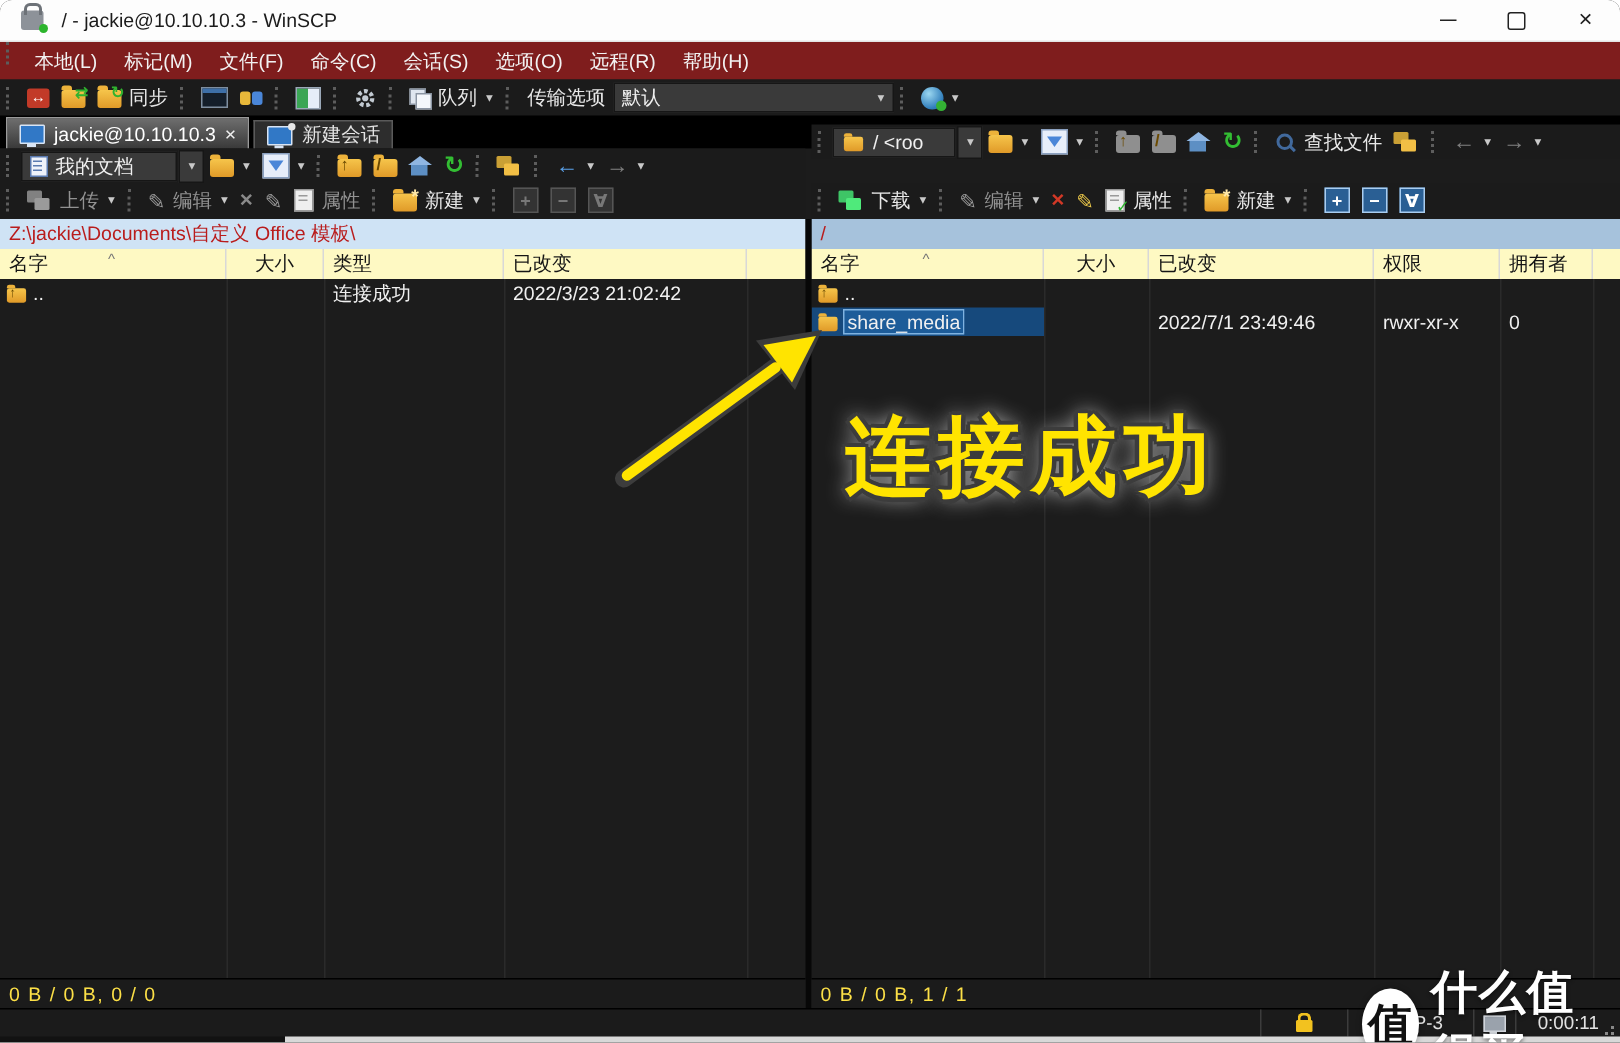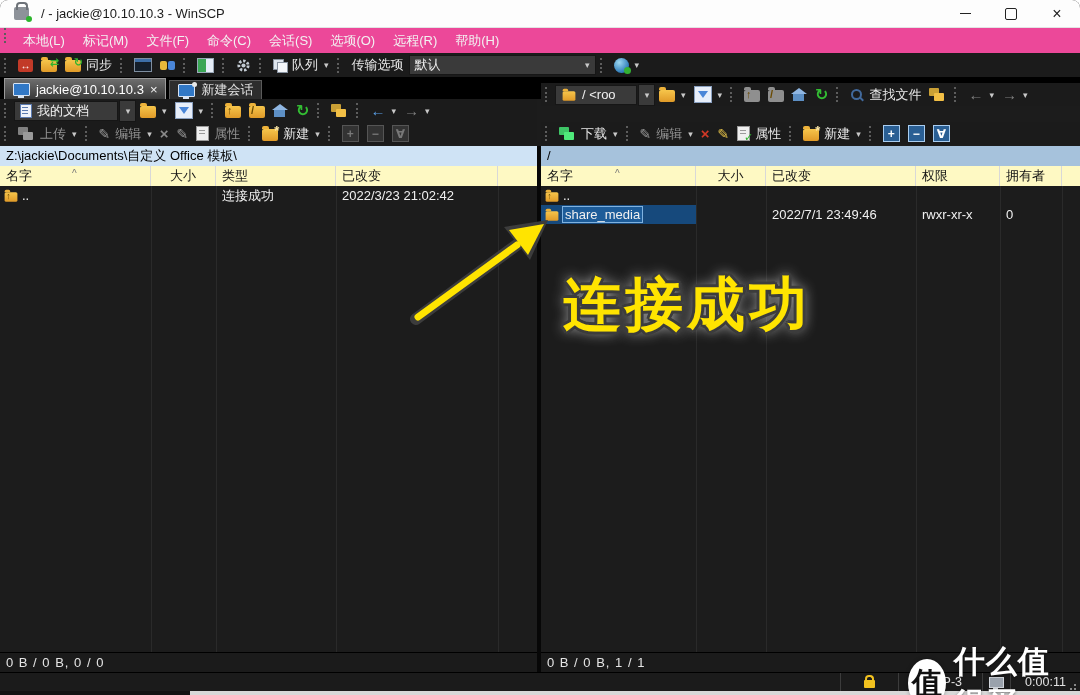--- a/index.html
+++ b/index.html
@@ -14,21 +14,21 @@
   .appico:before{content:"";position:absolute;left:2px;top:-5px;width:8px;height:6px;
                  border:2px solid #6d7278;border-bottom:none;border-radius:4px 4px 0 0}
   .appico:after{content:"";position:absolute;right:-3px;bottom:-2px;width:6px;height:6px;border-radius:50%;background:#2db52d}
   .title{font-size:13px;color:#1b1b1b;margin-left:12px}
   .wbtn{position:absolute;top:0;width:46px;height:27px;display:flex;align-items:center;justify-content:center;color:#222}
   .wbtn.minb{right:92px}.wbtn.maxb{right:46px}.wbtn.closeb{right:0;font-size:16px}
   .minline{width:11px;height:1px;background:#222;display:block}
   .maxbox{width:10px;height:10px;border:1px solid #222;border-radius:2px;display:block}
 
   
-  .menubar{position:absolute;left:0;top:28px;width:1080px;height:25px;background:#ec4899;
+  .menubar{position:absolute;left:0;top:28px;width:1080px;height:25px;background:#7f1d1d;
            display:flex;align-items:flex-start;color:#f2f2f2;font-size:13px}
   .menu-item{padding:0 9px;line-height:25px}
   .grip{width:4px;height:15px;border-left:2px dotted #5d5d5d;margin:0 4px}
 
   
   .tb{position:absolute;display:flex;align-items:center;background:#1b1b1b;color:#e8e8e8;font-size:13px}
   .main-tb{left:0;top:53px;width:1080px;height:25px;border-bottom:1px solid #000;box-sizing:border-box}
   .tbtn{display:flex;align-items:center;gap:5px;padding:0 4px;height:21px}
   .dd{font-size:9px;color:#c9c9c9;margin-left:1px}
   .dis{color:#929292}
@@ -90,21 +90,21 @@
 
   
   .tabbar{position:absolute;left:0;top:78px;width:1080px;height:21px;background:#000;
           display:flex;align-items:flex-end;gap:3px;padding-left:4px;box-sizing:border-box}
   .tab{display:flex;align-items:center;gap:6px;padding:0 8px;font-size:13px;color:#fff;box-sizing:border-box}
   .tab.active{height:21px;background:linear-gradient(#6e6e6e,#393939);border:1px solid #9a9a9a;border-bottom:none}
   .tab.inactive{height:19px;background:#2d2d2d;border:1px solid #5a5a5a;border-bottom:none;color:#e4e4e4}
   .tabx{font-size:13px;color:#f0f0f0}
 
   
-  .pathbar{position:absolute;top:146px;height:20px;font-size:13px;line-height:20px;color:#000000;
+  .pathbar{position:absolute;top:146px;height:20px;font-size:13px;line-height:20px;color:#b91c1c;
            padding-left:6px;box-sizing:border-box}
   .lpath{left:0;width:537px;background:#cfe3f5}
   .rpath{left:541px;width:539px;background:#a6c2dc}
   .hdr{position:absolute;top:166px;height:20px;background:#fef9c3;color:#151515;font-size:13px}
   .lhdr{left:0;width:537px}.rhdr{left:541px;width:539px}
   .hcell{position:absolute;top:0;height:20px;line-height:20px;border-right:1px solid #d8d8d8;box-sizing:border-box;
          padding:0 6px;overflow:hidden;white-space:nowrap}
   .hcell.r{text-align:center}
   .sortc{position:absolute;top:-2px;font-size:10px;color:#777}
 
@@ -113,21 +113,21 @@
   .files-l{left:0;width:537px}.files-r{left:541px;width:539px}
   .gl{position:absolute;top:0;bottom:0;width:1px;background:#2a2a2a}
   .frow{position:absolute;left:0;height:19px;width:100%;font-size:13px;color:#f0f0f0;line-height:19px}
   .fcell{position:absolute;top:0;height:19px;white-space:nowrap;overflow:hidden}
   .selcell{background:#16497c}
   .selbox{display:inline-block;border:1px solid #7fb2e0;background:#1d5c99;line-height:15px;padding:0 2px;margin-top:1px;vertical-align:top}
   .rowico{position:absolute;left:3px;top:3px}
   .pdiv{position:absolute;left:537px;top:146px;width:4px;height:526px;background:#070707}
 
   
-  .pstat{position:absolute;top:652px;height:20px;background:#1b1b1b;border-top:1px solid #000;color:#e5e5e5;
+  .pstat{position:absolute;top:652px;height:20px;background:#1b1b1b;border-top:1px solid #000;color:#fde047;
          font-size:13px;line-height:19px;padding-left:6px;box-sizing:border-box;letter-spacing:1px}
   .lstat{left:0;width:537px}.rstat{left:541px;width:539px}
   .mainstat{position:absolute;left:0;top:672px;width:1080px;height:19px;background:#1b1b1b;border-top:1px solid #000;
             display:flex;justify-content:flex-end;box-sizing:border-box;color:#e2e2e2;font-size:12.5px}
   .scell{border-left:1px solid #3c3c3c;height:100%;display:flex;align-items:center;justify-content:center;padding:0 6px;box-sizing:border-box}
   .locky{width:11px;height:8px;background:#f2c21f;border-radius:1px;position:relative;margin-top:4px}
   .locky:before{content:"";position:absolute;left:1px;top:-5px;width:5px;height:4px;border:2px solid #f2c21f;border-bottom:none;border-radius:4px 4px 0 0}
   .netmon{width:13px;height:9px;background:#9aa2ac;border:1px solid #d0d4da;position:relative;margin-top:1px}
   .netmon:after{content:"";position:absolute;left:3px;bottom:-3px;width:5px;height:2px;background:#d0d4da}
   .gripdots{position:absolute;right:2px;bottom:1px;width:9px;height:9px;

